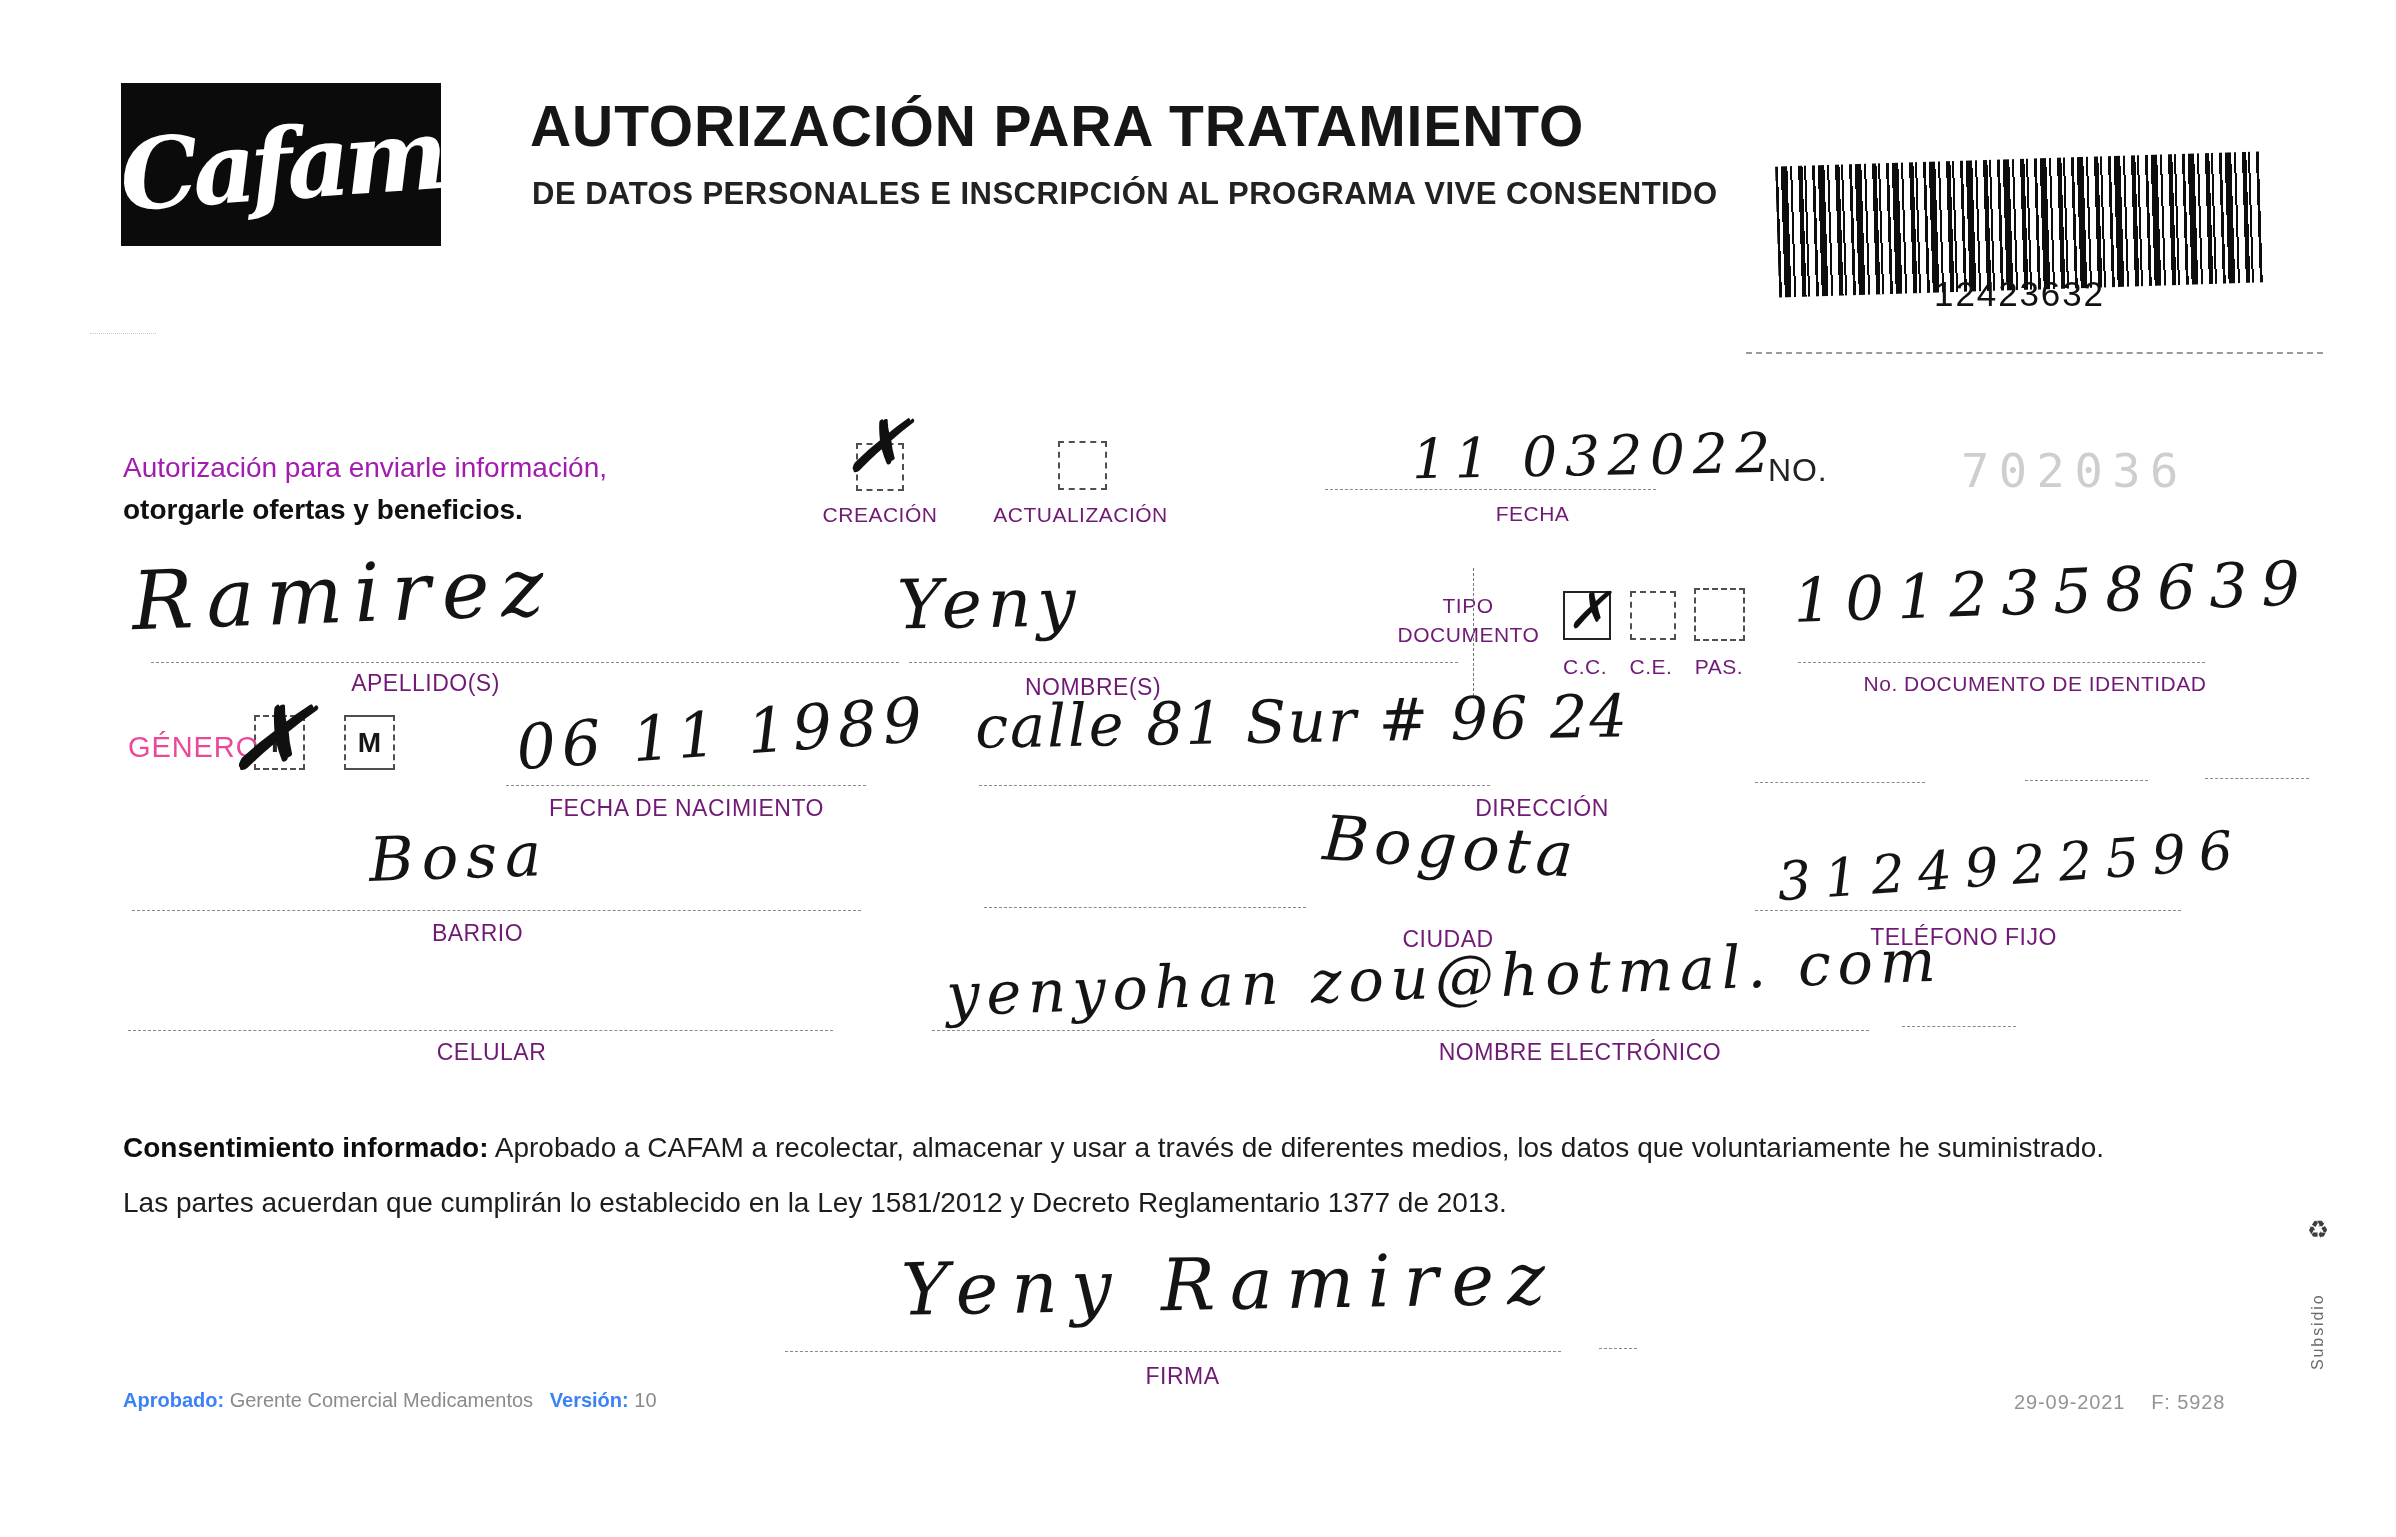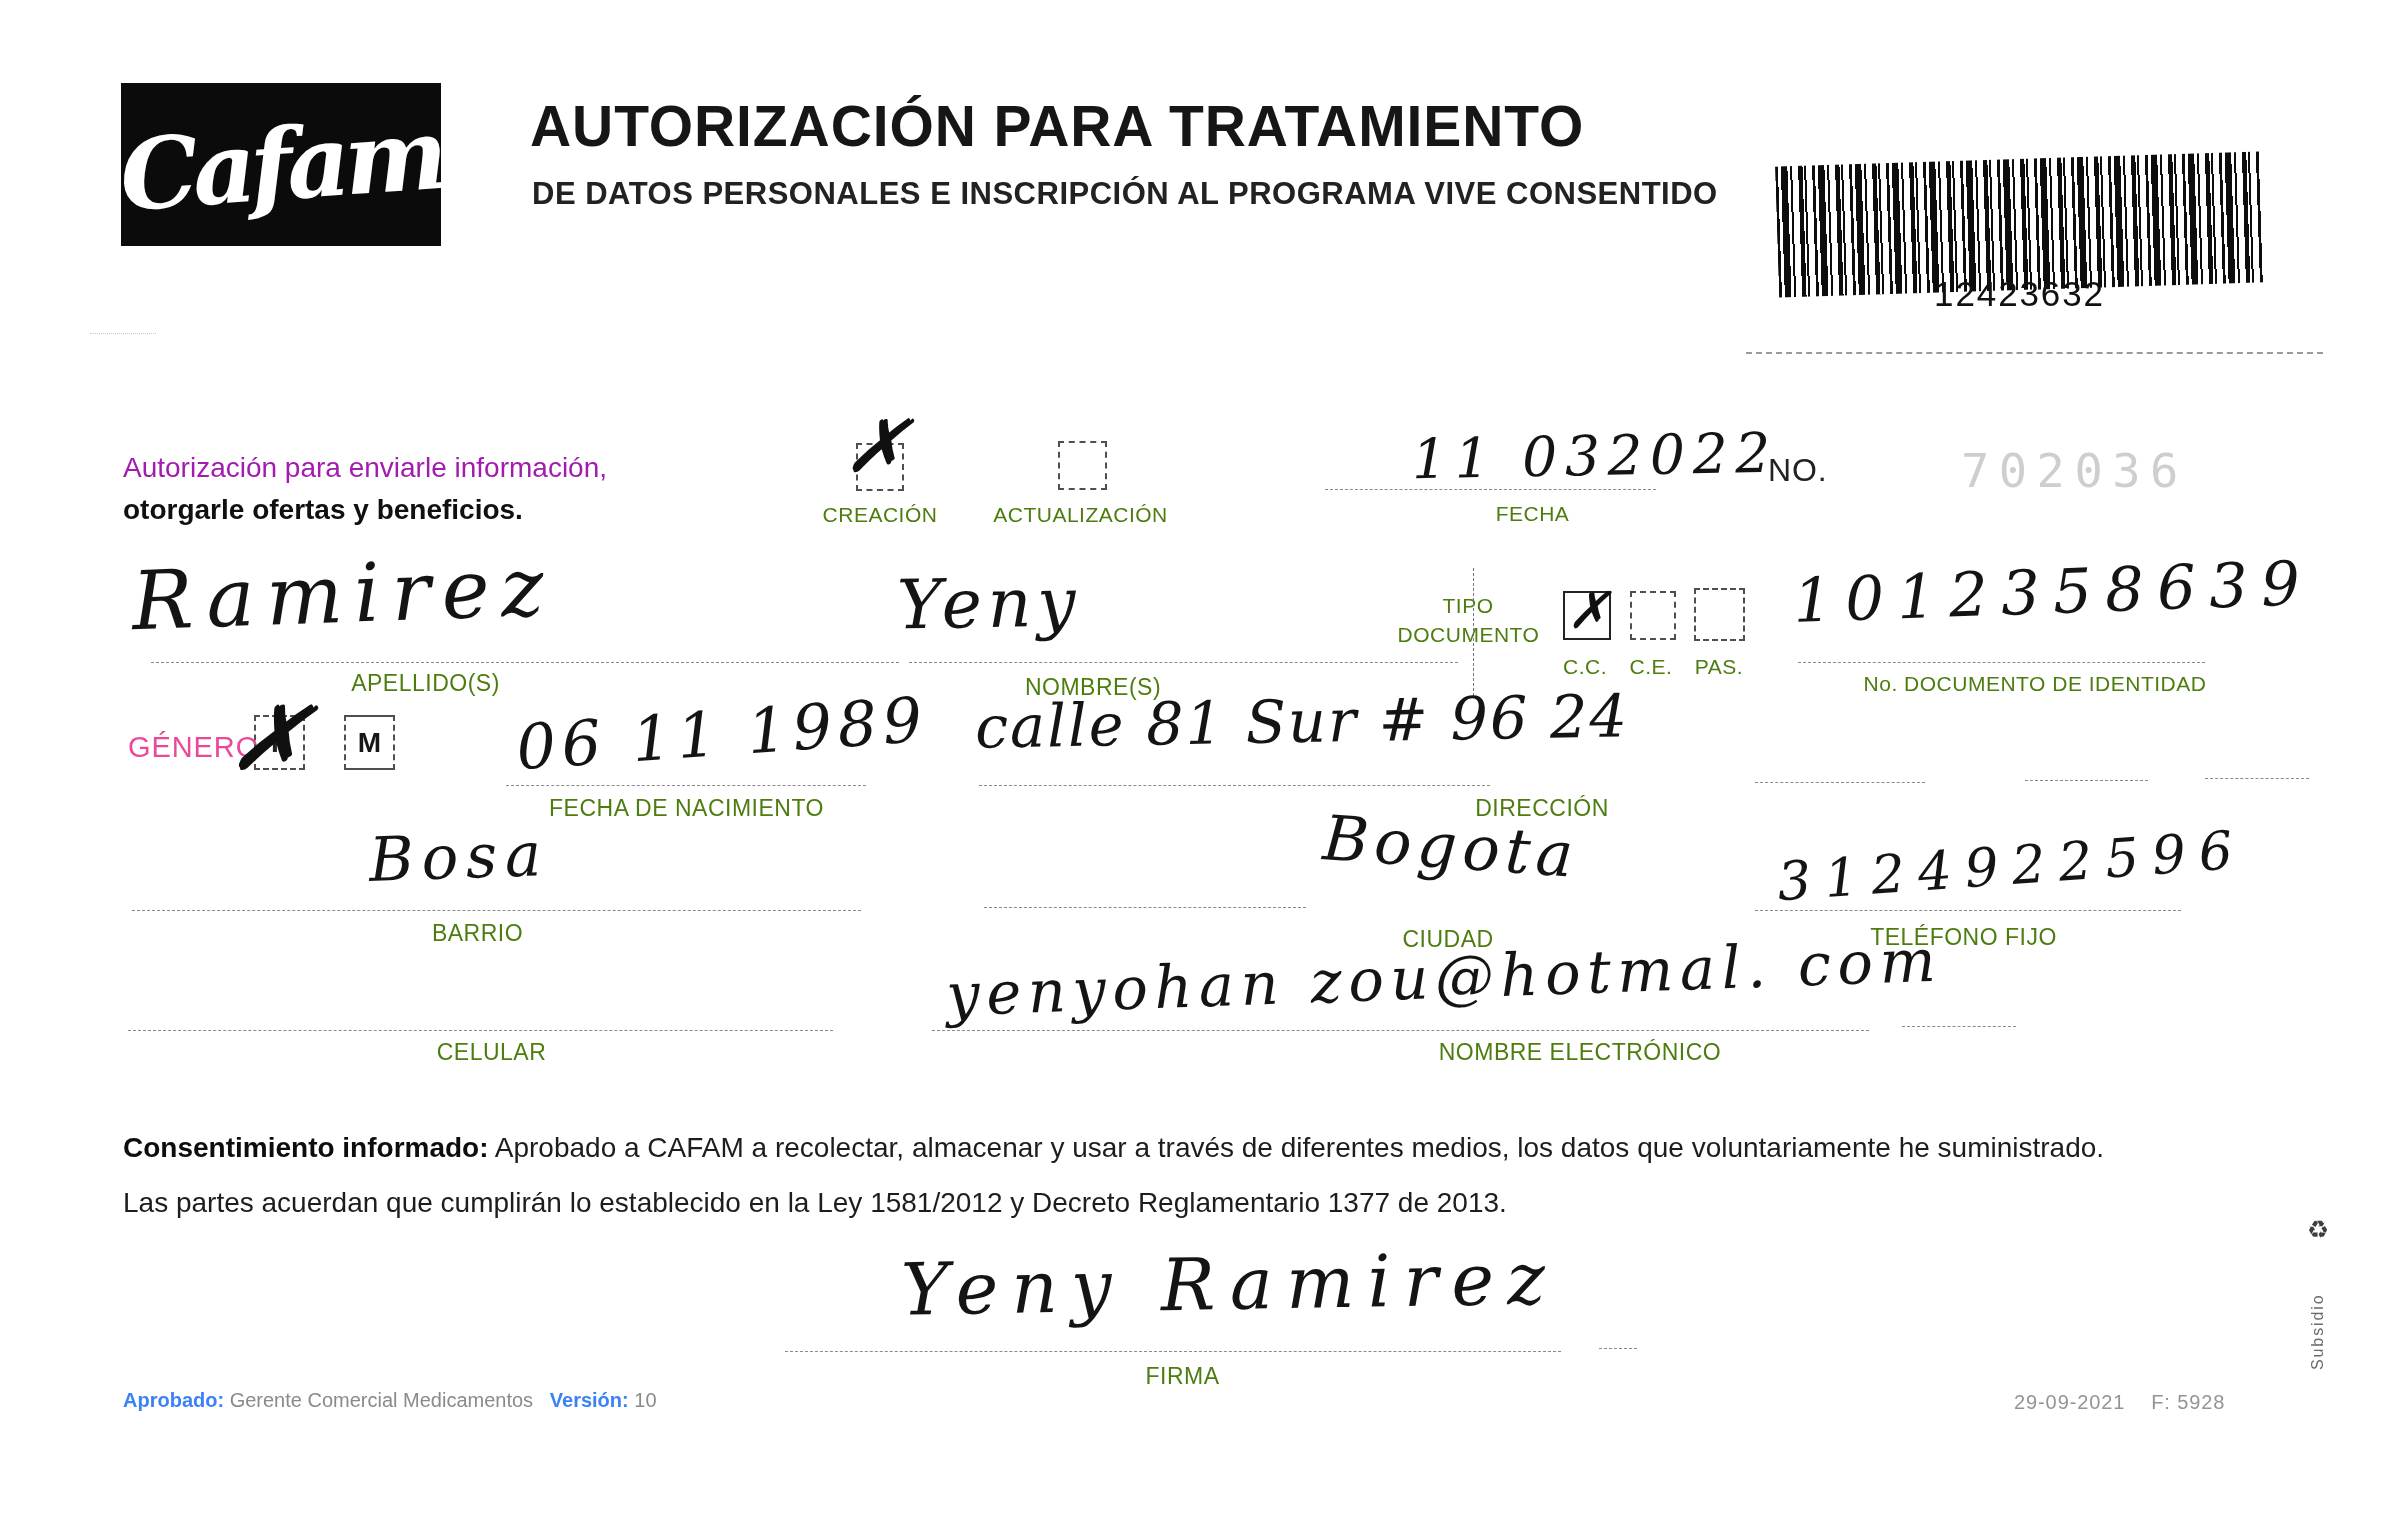--- a/index.html
+++ b/index.html
@@ -19,21 +19,21 @@
             letter-spacing:0.5px;white-space:nowrap;overflow:hidden;color:#222;}
   .barcode{left:1777px;top:159px;width:485px;height:131px;transform:rotate(-1.8deg);
            background:repeating-linear-gradient(90deg,
              #0d0d0d 0 2.8px,#fff 2.8px 5.7px,#0d0d0d 5.7px 12.3px,#fff 12.3px 15px,
              #0d0d0d 15px 17px,#fff 17px 23px,#0d0d0d 23px 27.4px,#fff 27.4px 29px,
              #0d0d0d 29px 31px,#fff 31px 37px);}
   .barcode-num{left:1777px;top:274px;width:485px;text-align:center;font-size:35px;
                color:#111;letter-spacing:1.9px;}
 
   
-  .lbl{font-size:21px;color:#4d7c0f;letter-spacing:0.5px;text-align:center;white-space:nowrap;}
+  .lbl{font-size:21px;color:#701a75;letter-spacing:0.5px;text-align:center;white-space:nowrap;}
   .hw{font-family:"DejaVu Serif",serif;font-style:italic;color:#141414;white-space:nowrap;}
   .dash{border-top:1.9px dashed #8a8a8a;height:0;}
   .cbox{border:2.8px dashed #4f4f4f;background:transparent;}
   .cbox.solid{border-style:solid;border-color:#232323;}
   .xmark{font-family:"DejaVu Serif",serif;color:#101010;line-height:1;}
 
   
   .stmt1{left:123px;top:452px;font-size:28px;font-weight:normal;color:#a21caf;}
   .stmt2{left:123px;top:494px;font-size:28px;font-weight:bold;color:#101010;}
   .creacion-box{left:856px;top:443px;width:44px;height:44px;}

